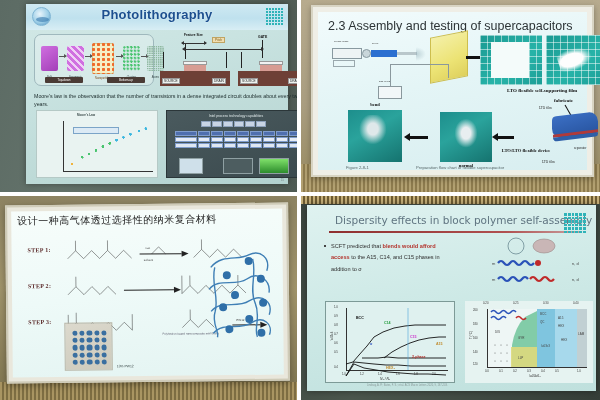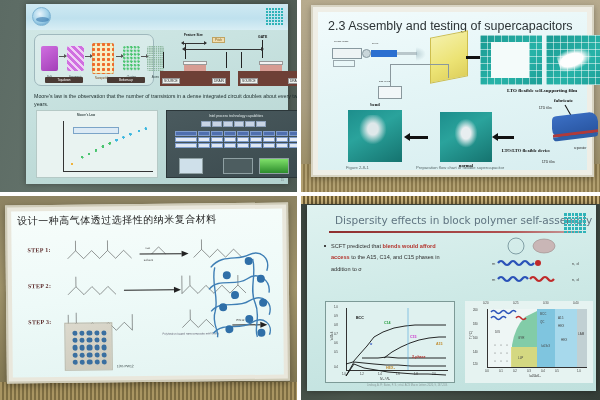--- a/index.html
+++ b/index.html
@@ -153,20 +153,21 @@
 <body>
 
 <div class="grid">
 
   <div class="quad" id="q-tl">
     <div class="room"></div>
     <div class="screen-tl">
 
       <div class="tl-head"></div>
       <div class="tl-logo"></div>
+      <div class="tl-title">Photolithography</div>
       <div class="gridicon tl-gi">
         <i></i>
           <i></i>
           <i></i>
           <i></i>
           <i></i>
           <i></i>
           <i></i>
           <i></i>
           <i></i>

